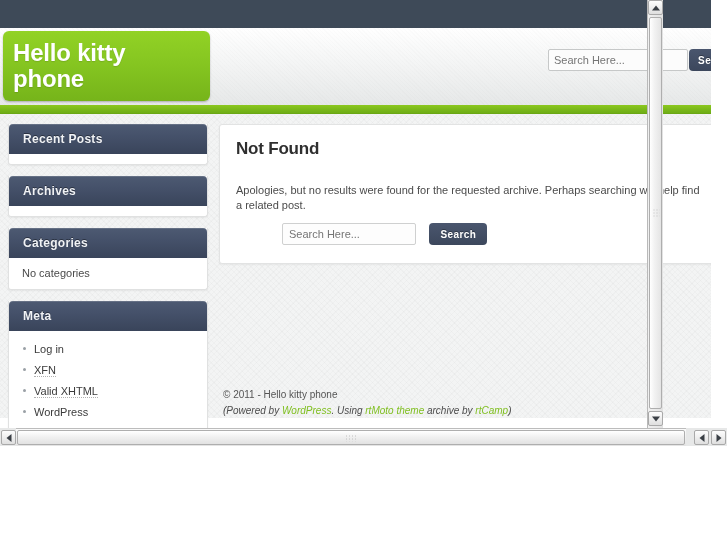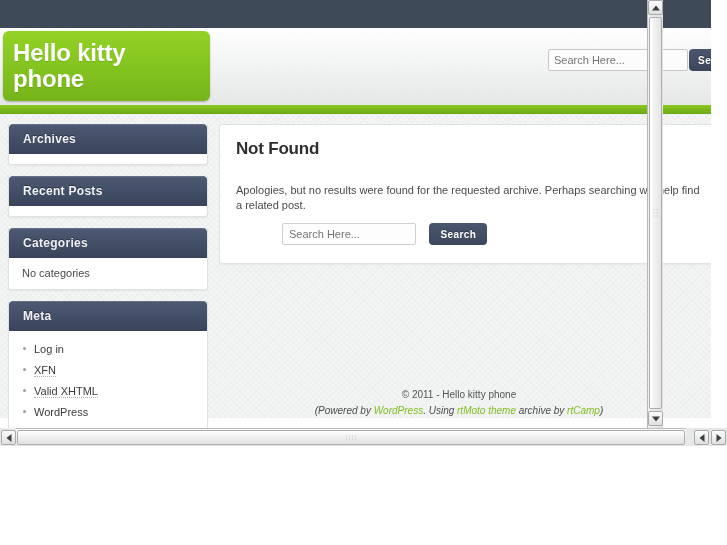--- a/index.html
+++ b/index.html
@@ -251,23 +251,22 @@
     font-weight: bold;
     letter-spacing: 0.4px;
     cursor: pointer;
     vertical-align: top;
     text-shadow: 0 -1px 0 rgba(0,0,0,0.35);
   }
 
   
   .footer {
     position: absolute;
-    left: 214px; top: 275px;
+    left: 223px; top: 275px;
     width: 490px;
-    text-align: center;
   }
   .footer .copy {
     font-size: 10px;
     color: #555555;
     display: block;
     margin-bottom: 5px;
   }
   .footer .credits {
     font-size: 10px;
     color: #4c4c4c;
@@ -395,26 +394,26 @@
       <button class="sbtn">Search</button>
     </div>
 
     <div class="green-bar"></div>
 
     <div class="page-body">
 
       <div class="sidebar">
 
         <div class="widget">
-          <div class="widget-title">Archives</div>
+          <div class="widget-title">Recent Posts</div>
           <div class="widget-body empty"></div>
         </div>
 
         <div class="widget">
-          <div class="widget-title">Recent Posts</div>
+          <div class="widget-title">Archives</div>
           <div class="widget-body empty"></div>
         </div>
 
         <div class="widget">
           <div class="widget-title">Categories</div>
           <div class="widget-body">
             <span class="plain-text">No categories</span>
           </div>
         </div>
 

